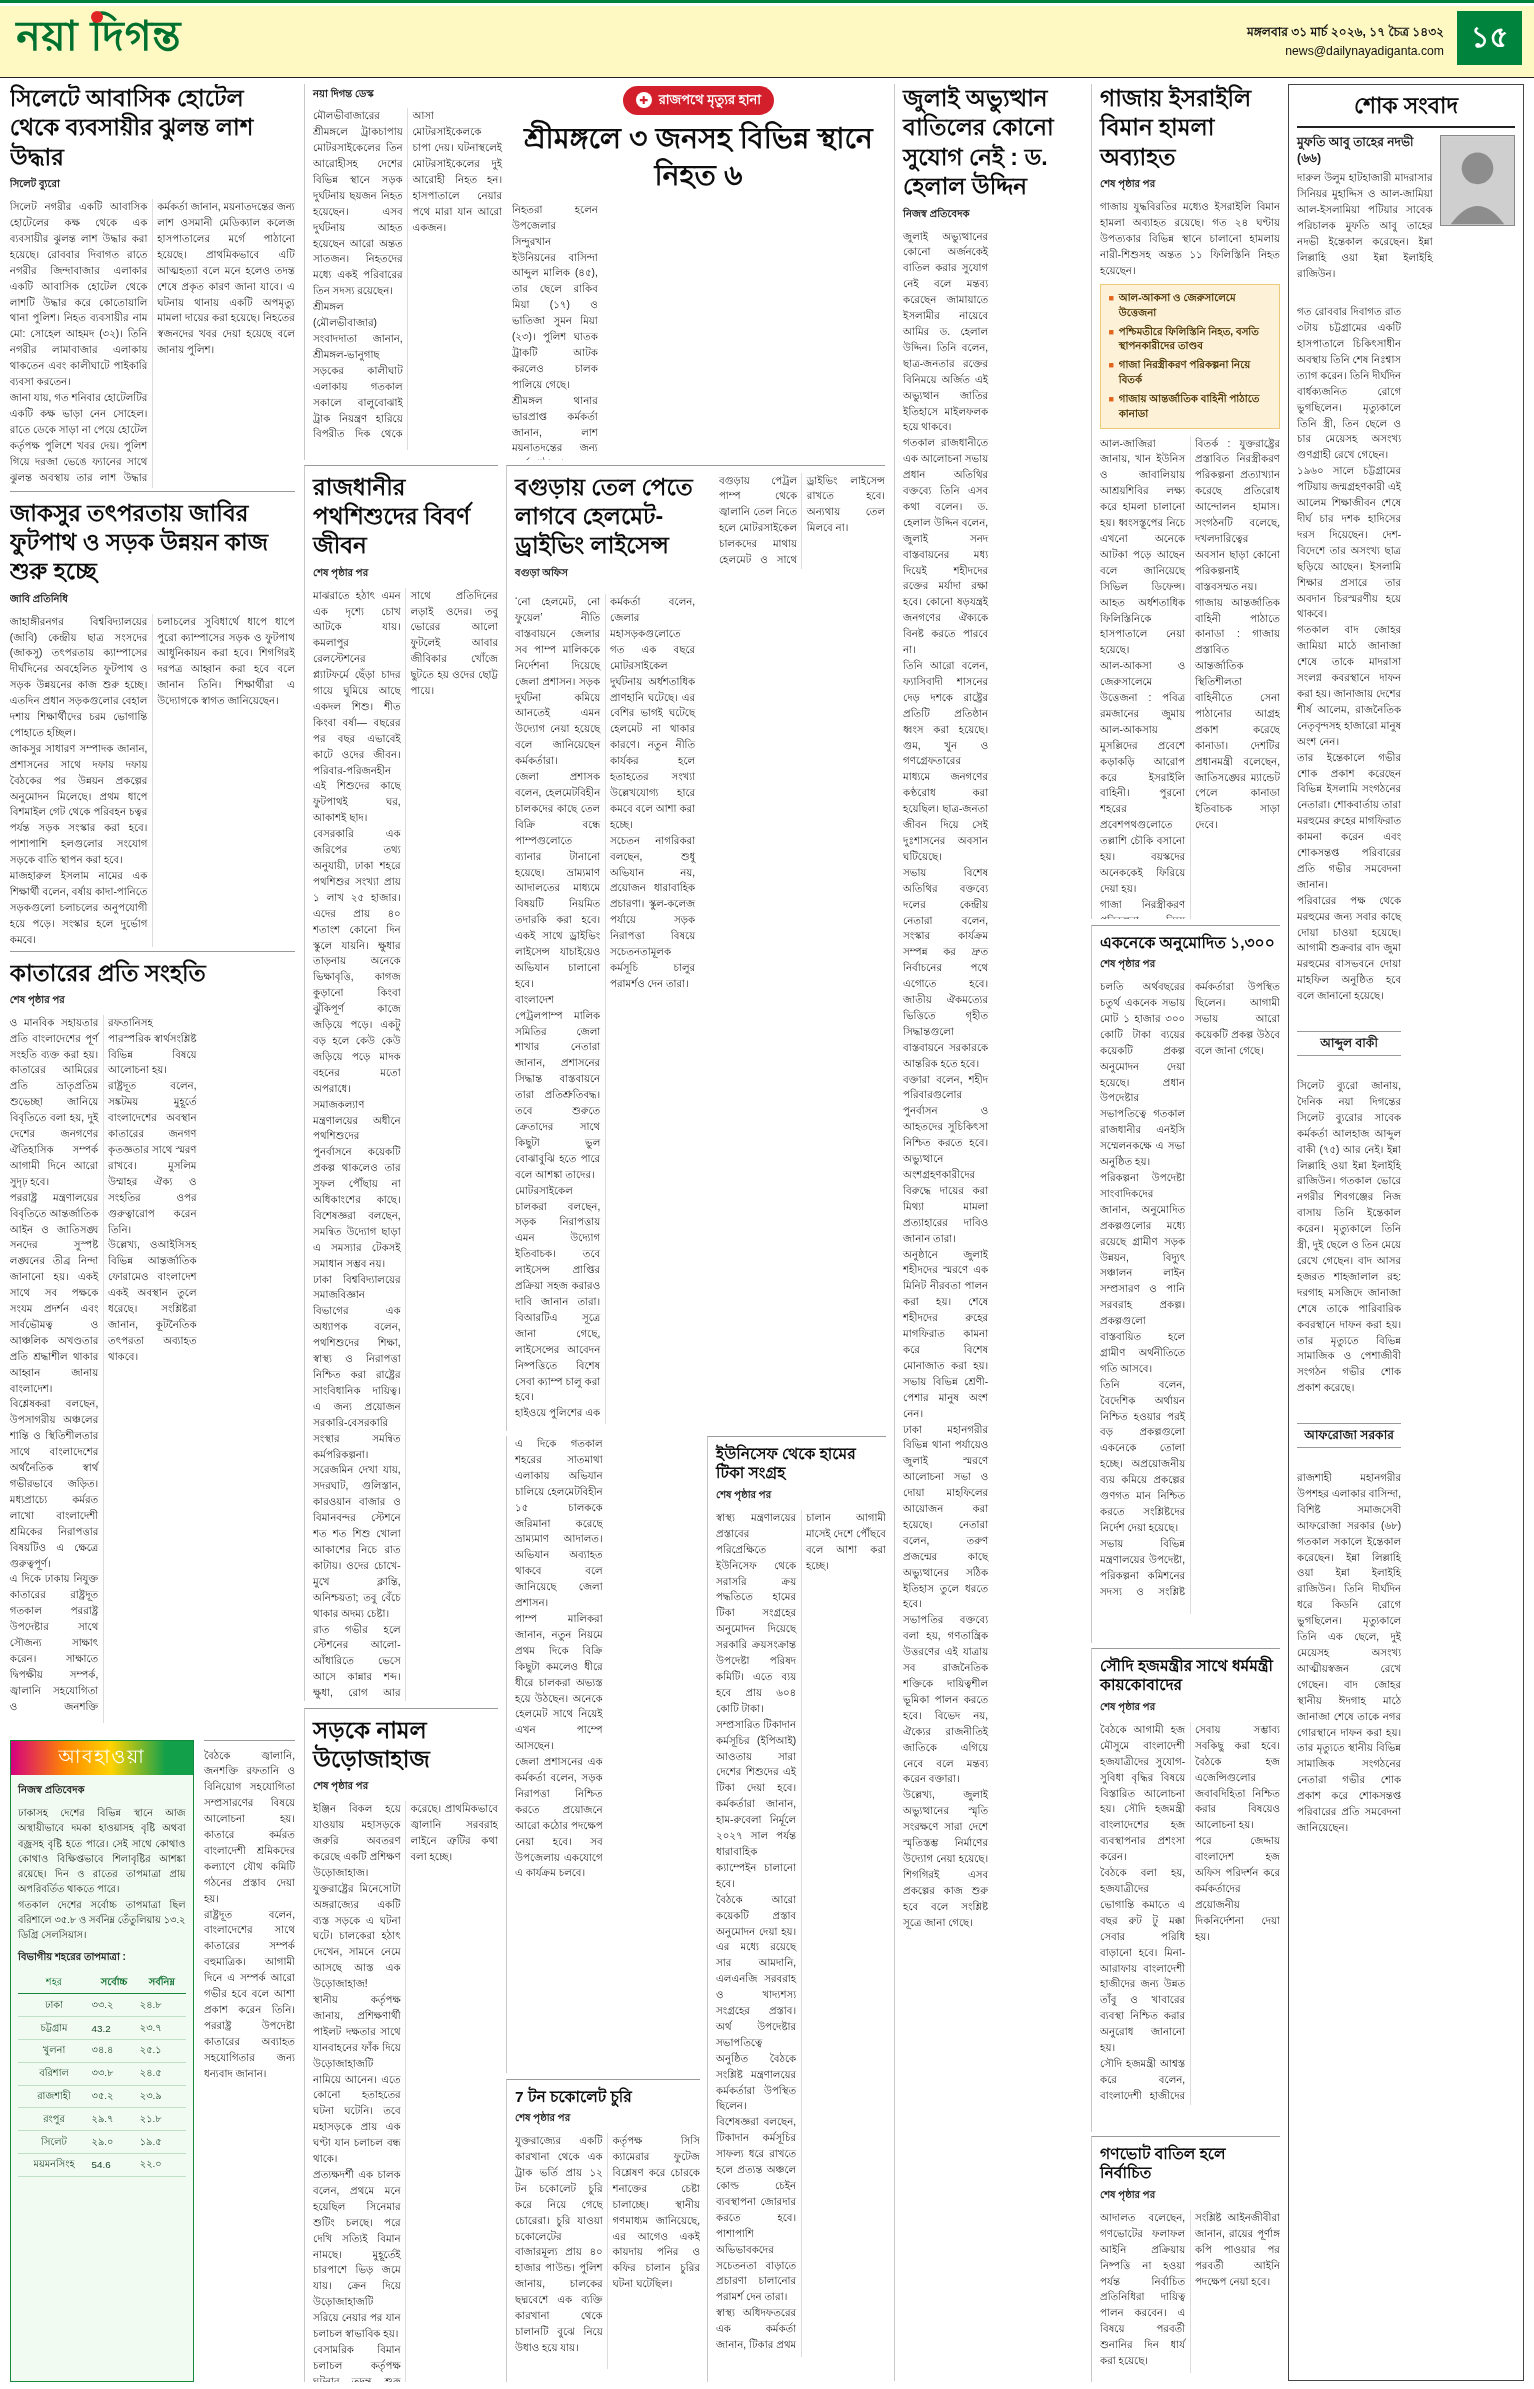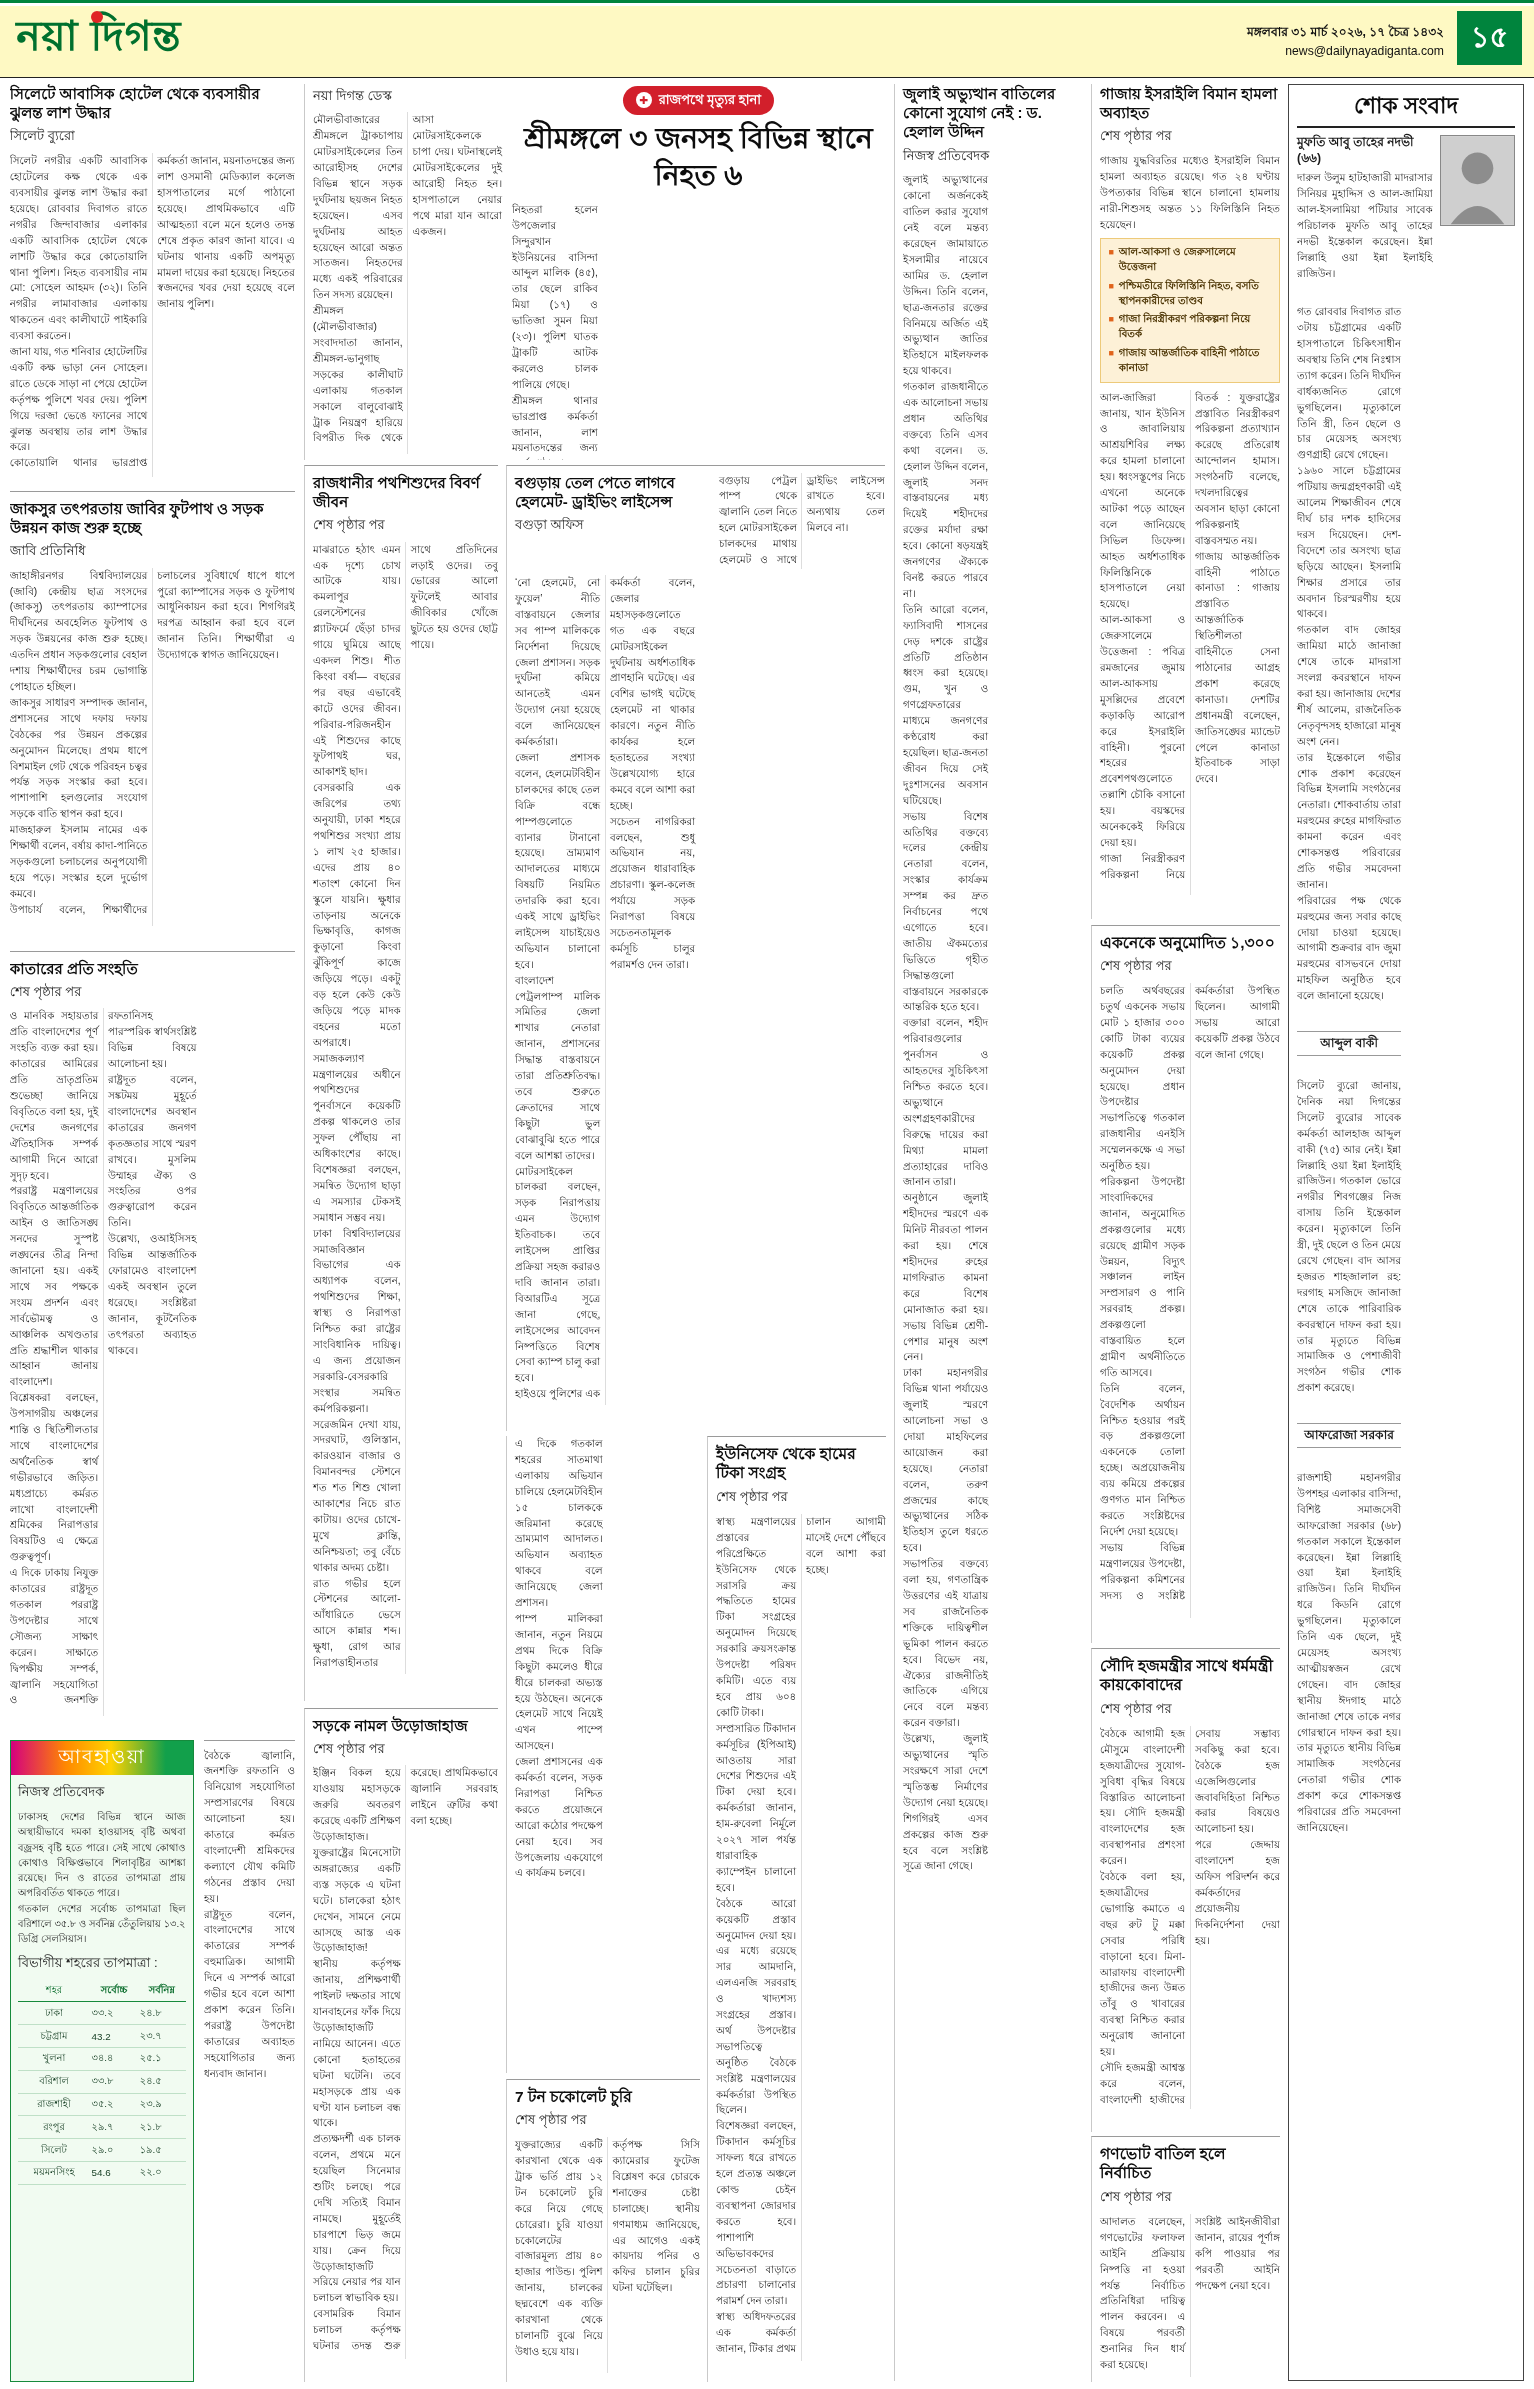--- a/index.html
+++ b/index.html
@@ -12,23 +12,23 @@
 .logo-sun{position:absolute;left:75px;top:-3.3px;width:12.2px;height:12.2px;border-radius:50%;background:#e02525}
 .head-right{position:absolute;right:91px;top:16.3px;text-align:right;font-size:12.2px;line-height:1.6;font-weight:bold;color:#111}
 .head-right .email{font-weight:normal;color:#111;text-decoration:none;display:block}
 .pagebox{position:absolute;right:13px;top:4.9px;width:65px;height:54px;background:#00843d;color:#fff;font-size:29px;font-weight:bold;display:flex;align-items:center;justify-content:center}
 
 .block{position:absolute;overflow:hidden;background:#fff}
 .bl{border-left:0.8px solid #c9c9c9;padding-left:8.1px}
 .bt{border-top:0.8px solid #9a9a9a;padding-top:6.5px}
 h1,h2,h3{line-height:1.28;color:#0d0d0d;margin-bottom:4.1px;font-weight:bold}
 .h-lg{font-size:28.5px;line-height:1.3;text-align:center;margin:4.9px 0 8.1px}
-.h-md{font-size:15px}
+.h-md{font-size:23px}
 .h-sm{font-size:15.5px}
-.byline{font-weight:normal;font-size:13px;margin:1.6px 0 5.7px;color:#222}
+.byline{font-weight:bold;font-size:10px;margin:1.6px 0 5.7px;color:#222}
 .body{font-size:10.2px;line-height:1.56;text-align:justify;white-space:pre-line;color:#1c1c1c;column-fill:auto;column-gap:9.8px;column-rule:0.8px solid #ddd}
 .cols2{columns:2}.cols3{columns:3}.cols4{columns:4}
 .flexrow{display:flex;gap:9.8px}
 
 .kick-row{text-align:center;margin-top:1.6px}
 .kicker{display:inline-flex;align-items:center;gap:6.5px;background:#d21f2b;color:#fff;border-radius:14.7px;padding:4.1px 13px;font-weight:bold;font-size:13px}
 .kicker-ic{width:16.3px;height:16.3px;border-radius:50%;background:#fff;color:#d21f2b;font-size:10.6px;display:flex;align-items:center;justify-content:center;font-weight:bold;flex:none}
 
 .gaza-box{background:#fdf1d7;border:0.8px solid #edca7a;padding:6.5px 7.3px;margin:4.9px 0 6.5px}
 .gaza-box .itm{display:flex;gap:4.9px;font-weight:bold;font-size:10.2px;line-height:1.45;color:#4a3200;margin-bottom:4.1px}

